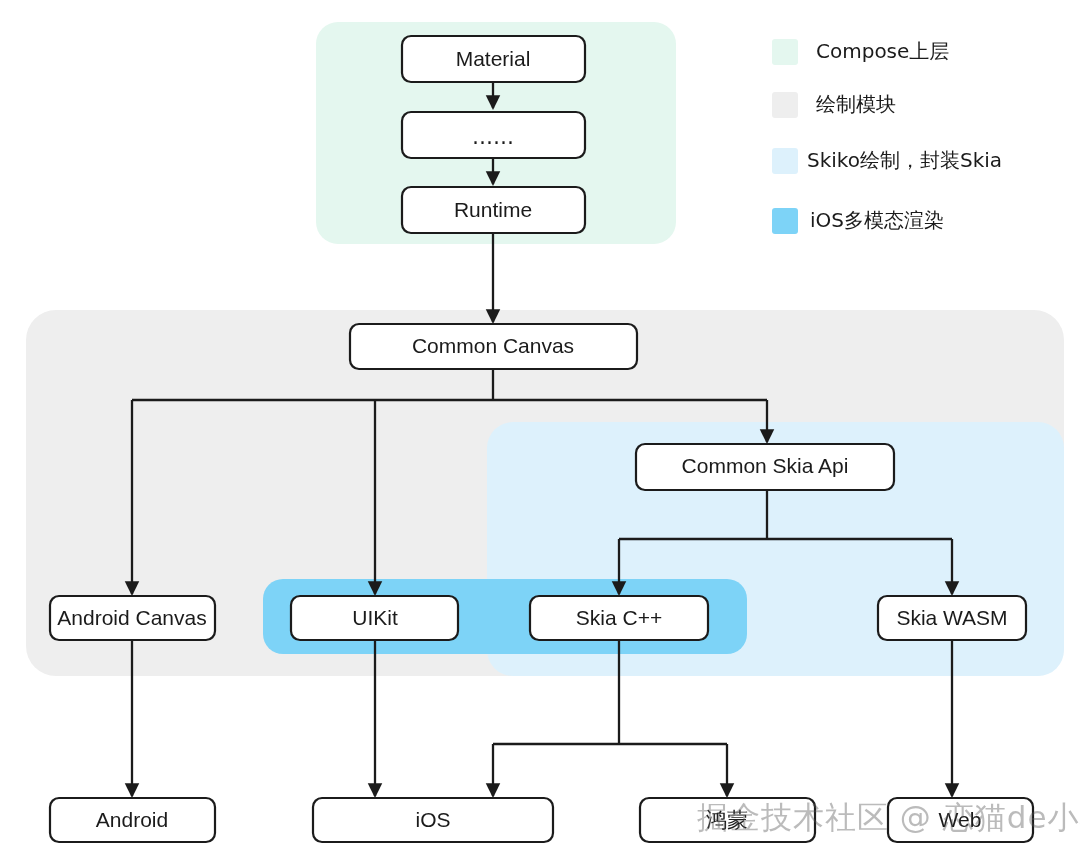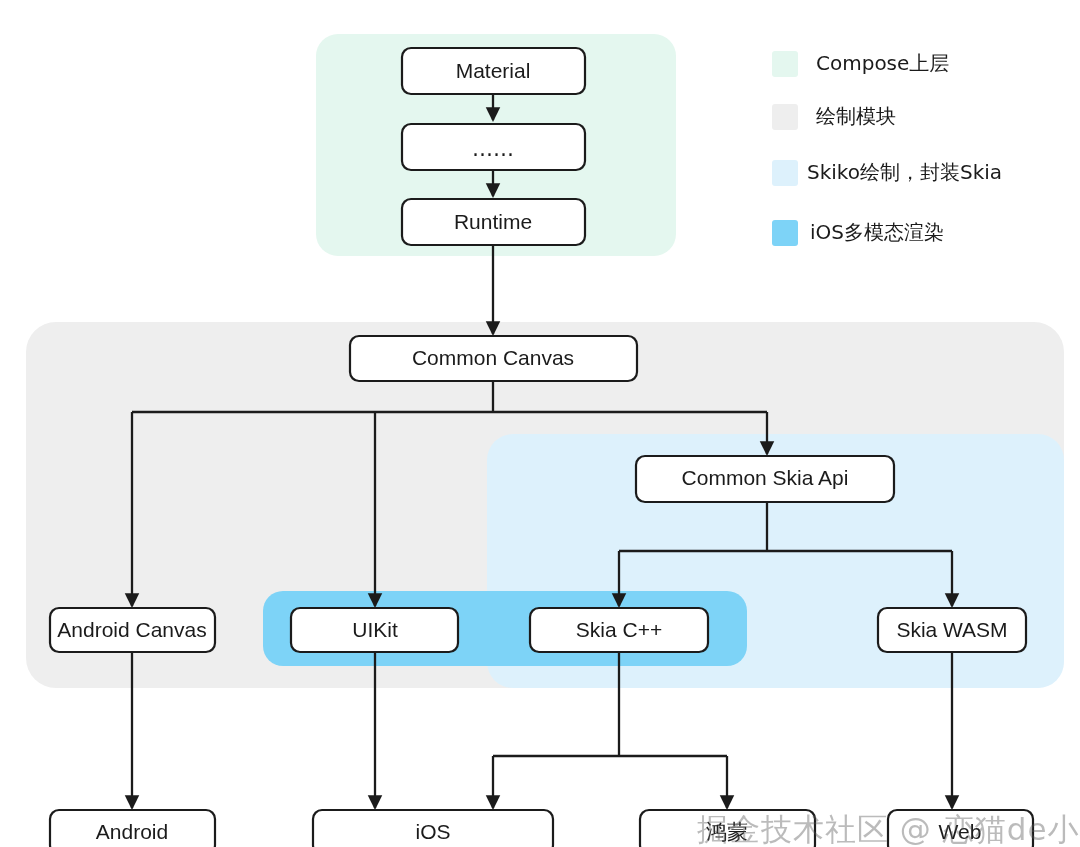--- a/index.html
+++ b/index.html
@@ -10,21 +10,21 @@
   body {
     width: 1080px;
     height: 847px;
     font-family: "Liberation Sans", "DejaVu Sans", sans-serif;
     overflow: hidden;
     position: relative;
   }
   #diagram-root {
     position: absolute;
     left: 0;
-    top: 16px;
+    top: 4px;
     width: 1080px;
     height: 769px;
   }
   svg.diagram {
     display: block;
     width: 1080px;
     height: 847px;
   }
   .panel-green  { fill: #e4f7ef; }
   .panel-gray   { fill: #eeeeee; }

